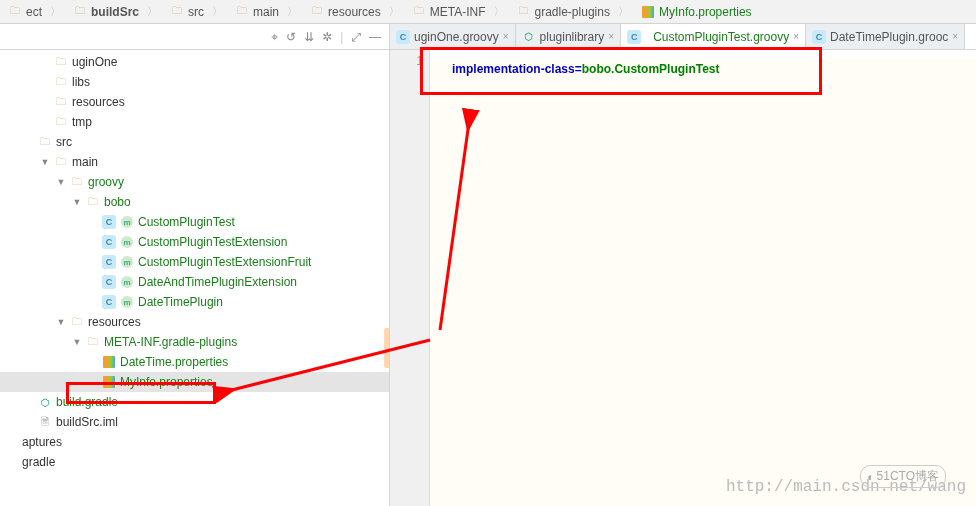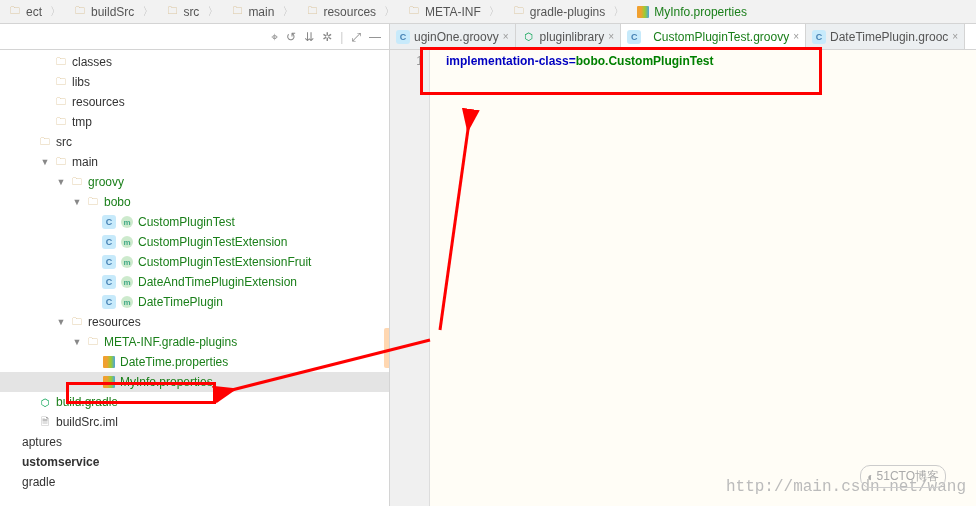--- a/index.html
+++ b/index.html
@@ -31,21 +31,21 @@
 .row .sp { display: inline-block; }
 .row.sel { background: #e4e4e4; }
 .row .arrow { width: 10px; text-align: center; color: #888; font-size: 9px; }
 .row.green-label > .label { color: #1a7f1a; }
 .label { }
 .bold { font-weight: bold; }
 
 
 .editor { flex: 1; display: flex; position: relative; background: #fff; }
 .gutter { width: 40px; background: #f0f0f0; color: #999; text-align: right; padding-right: 6px; padding-top: 4px; font-family: Consolas, monospace; border-right: 1px solid #ddd; }
-.code { flex: 1; padding: 4px 16px; font-family: Consolas, "Courier New", monospace; font-size: 12px; background: #fffdf6; position: relative; }
+.code { flex: 1; padding: 4px 22px; font-family: Consolas, "Courier New", monospace; font-size: 12px; background: #fffdf6; position: relative; margin-top: 8px; }
 .code .kw { color: #0000c0; font-weight: bold; }
 .code .eq { color: #0000c0; font-weight: bold; }
 .code .val { color: #008000; font-weight: bold; }
 
 
 .redbox { position: absolute; border: 3px solid #ff0000; pointer-events: none; }
 .arrow-svg { position: absolute; pointer-events: none; }
 
 
 .watermark { position: absolute; right: 10px; bottom: 10px; color: #bbb; font-size: 16px; font-family: "Courier New", monospace; }
@@ -57,21 +57,21 @@
 </head>
 <body>
 
 <div class="breadcrumb" id="bc">
     <div class="crumb">
       <span class="icon folder-icon">🗀</span>
       <span>ect</span>
     </div>
     <div class="crumb">
       <span class="icon folder-icon">🗀</span>
-      <span style="font-weight: normal;">buildSrc</span>
+      <span style="font-weight: bold;">buildSrc</span>
     </div>
     <div class="crumb">
       <span class="icon folder-icon">🗀</span>
       <span>src</span>
     </div>
     <div class="crumb">
       <span class="icon folder-icon">🗀</span>
       <span>main</span>
     </div>
     <div class="crumb">
@@ -134,21 +134,21 @@
     </div>
 </div>
 
 <div class="main">
   <div class="tree" id="tree">
     <div class="tree-marker"></div>
   <div class="row ">
         <span class="sp" style="width: 32px;"></span>
         <span class="arrow"></span>
         <span class="icon folder-icon">🗀</span>
-        <span class="label">classes</span>
+        <span class="label">uginOne</span>
       </div>
       <div class="row ">
         <span class="sp" style="width: 32px;"></span>
         <span class="arrow"></span>
         <span class="icon folder-icon">🗀</span>
         <span class="label">libs</span>
       </div>
       <div class="row ">
         <span class="sp" style="width: 32px;"></span>
         <span class="arrow"></span>
@@ -277,25 +277,20 @@
       <div class="row ">
         <span class="sp" style="width: 16px;"></span>
         <span class="arrow"></span>
         <span class="icon" style="color: rgb(136, 136, 136);">🗎</span>
         <span class="label">buildSrc.iml</span>
       </div>
       <div class="row ">
         <span class="sp" style="width: 0px;"></span>
         <span class="arrow"></span>
         <span class="label">aptures</span>
-      </div>
-      <div class="row bold">
-        <span class="sp" style="width: 0px;"></span>
-        <span class="arrow"></span>
-        <span class="label bold">ustomservice</span>
       </div>
       <div class="row ">
         <span class="sp" style="width: 0px;"></span>
         <span class="arrow"></span>
         <span class="label">gradle</span>
       </div>
     </div>
   <div class="editor">
     <div class="gutter">
       <div>1</div>

